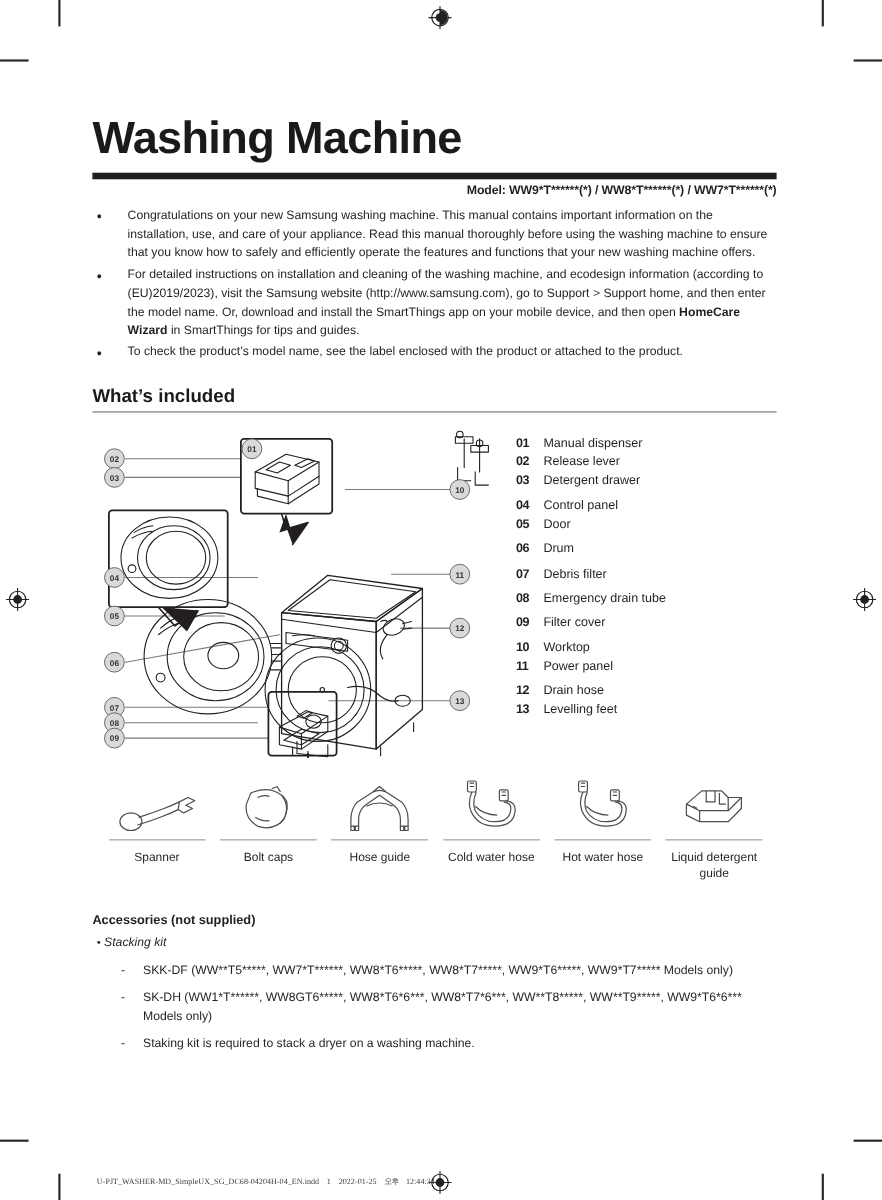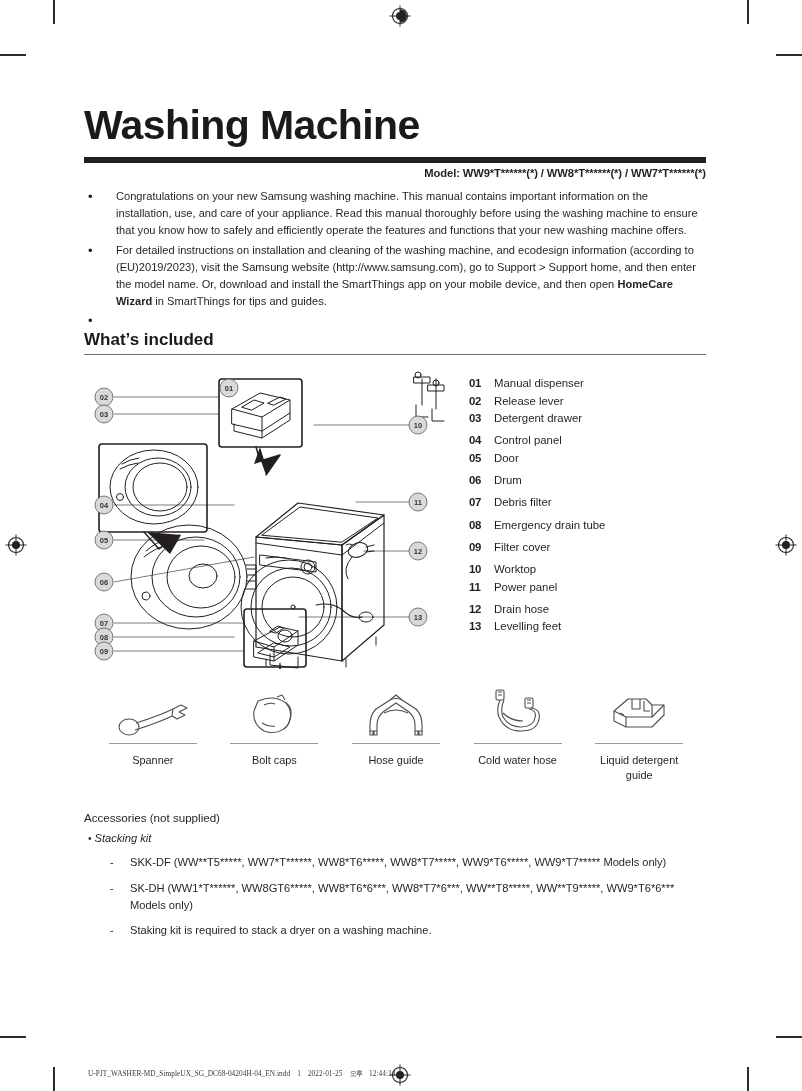--- a/index.html
+++ b/index.html
@@ -150,21 +150,21 @@
     text-align: center;
     margin-top: 9px;
     color: #231f20;
     white-space: nowrap;
   }
   .acc-caption.wrap { white-space: normal; width: 82px; }
 
   
   .acc-head {
     font-size: 11.6px;
-    font-weight: normal;
+    font-weight: bold;
     margin-top: 28px;
     margin-bottom: 6px;
     color: #231f20;
   }
   .acc-bullet {
     font-size: 11.1px;
     line-height: 1.5;
     padding-left: 4px;
     color: #231f20;
     font-style: italic;
@@ -255,20 +255,21 @@
     <li class="bullet-item">
       <span class="dot">•</span>
       <span>Congratulations on your new Samsung washing machine. This manual contains important information on the installation, use, and care of your appliance. Read this manual thoroughly before using the washing machine to ensure that you know how to safely and efficiently operate the features and functions that your new washing machine offers.</span>
     </li>
     <li class="bullet-item">
       <span class="dot">•</span>
       <span>For detailed instructions on installation and cleaning of the washing machine, and ecodesign information (according to (EU)2019/2023), visit the Samsung website (http://www.samsung.com), go to Support &gt; Support home, and then enter the model name. Or, download and install the SmartThings app on your mobile device, and then open </span><b>HomeCare Wizard</b><span> in SmartThings for tips and guides.</span>
     </li>
     <li class="bullet-item">
       <span class="dot">•</span>
+      <span>To check the product’s model name, see the label enclosed with the product or attached to the product.</span>
     </li>
   </ul>
 
   <h2 class="section-head">What’s included</h2>
   <div class="section-rule"></div>
 
   <div class="included-row">
 
     <div class="diagram-wrap">
       <svg width="375" height="300" viewBox="0 0 375 300">
@@ -542,20 +543,37 @@
             <path d="M17 13 Q13 22 16 30 Q22 44 38 44 Q54 44 56 32 Q58 22 48 21"></path>
             <path d="M21 13 Q17 22 20 30 Q26 40 38 40 Q50 40 52 31 Q54 23 46 22"></path>
             <path d="M20 26 Q28 34 40 34"></path>
           </g>
         </svg>
       </div>
       <div class="acc-rule"></div>
       <div class="acc-caption">Cold water hose</div>
     </div>
 
+    <div class="acc-cell">
+      <div class="acc-art">
+        <svg width="70" height="52" viewBox="0 0 70 52">
+          <g fill="none" stroke="#4d4d4d" stroke-width="1.1" stroke-linejoin="round">
+            <rect x="13" y="3" width="8" height="10" rx="1.5"></rect>
+            <path d="M15 5 L19 5 M15 8 L19 8"></path>
+            <rect x="42" y="11" width="8" height="10" rx="1.5"></rect>
+            <path d="M44 13 L48 13 M44 16 L48 16"></path>
+            <path d="M17 13 Q13 22 16 30 Q22 44 38 44 Q54 44 56 32 Q58 22 48 21"></path>
+            <path d="M21 13 Q17 22 20 30 Q26 40 38 40 Q50 40 52 31 Q54 23 46 22"></path>
+            <path d="M20 26 Q28 34 40 34"></path>
+          </g>
+        </svg>
+      </div>
+      <div class="acc-rule"></div>
+      <div class="acc-caption">Hot water hose</div>
+    </div>
 
     <div class="acc-cell">
       <div class="acc-art">
         <svg width="66" height="46" viewBox="0 0 66 46">
           <g fill="none" stroke="#4d4d4d" stroke-width="1.1" stroke-linejoin="round">
             <path d="M8 18 L22 6 L40 6 L46 12 L58 12 L58 22 L46 34 L20 34 L8 28 Z"></path>
             <path d="M8 18 L20 24 L20 34"></path>
             <path d="M20 24 L46 24 L58 12"></path>
             <path d="M46 12 L46 24"></path>
             <path d="M26 6 L26 16 L34 16 L34 6"></path>

